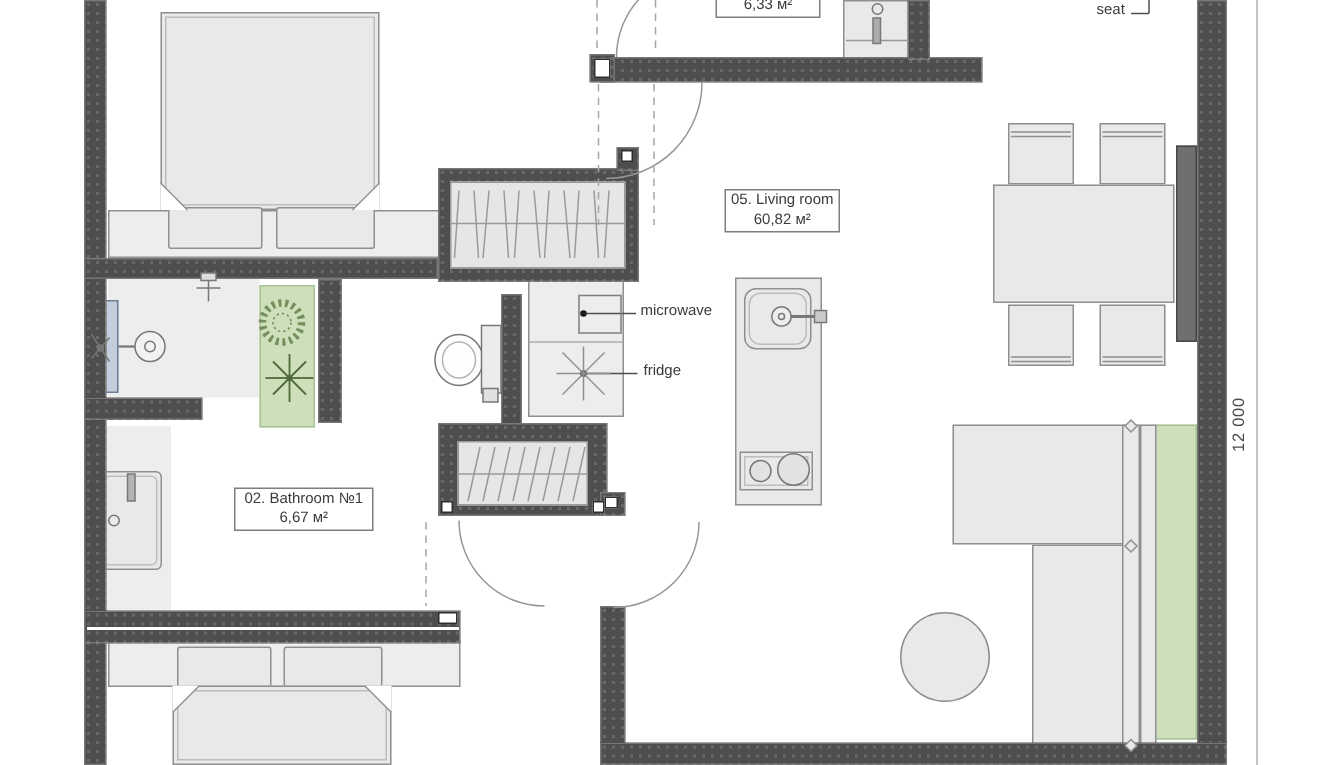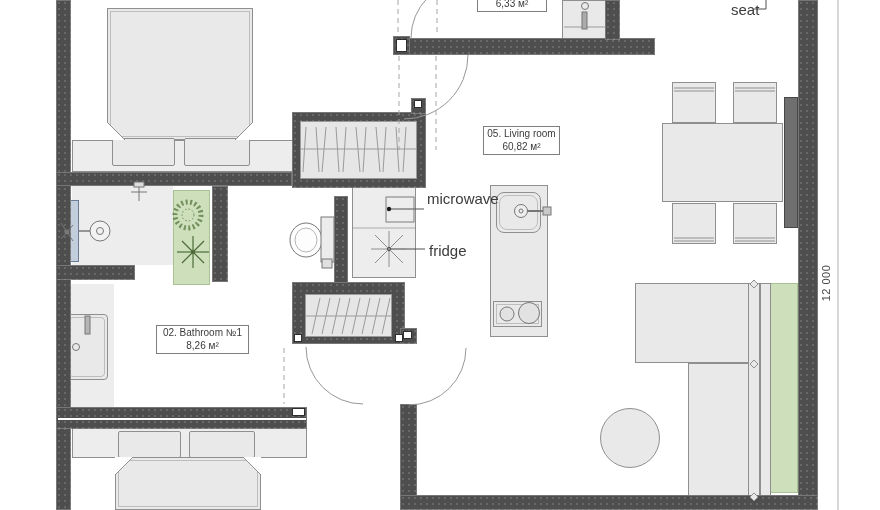--- a/index.html
+++ b/index.html
@@ -19,21 +19,21 @@
   .notch{position:absolute;z-index:14;background:#fff;border:1px solid #2e2e2e;box-sizing:border-box}
   .seam{position:absolute;z-index:14;background:#fff}
   .glass{position:absolute;z-index:6;background:#c3cedd;border:1px solid #6b7c96;box-sizing:border-box}
   .bench{background:#6f6f6f;border:1px solid #474747}
   .round{border-radius:50%}
   .r2{border-radius:2px}.r8{border-radius:8px}.r4{border-radius:4px}
   svg.ov{position:absolute;left:0;top:0;z-index:30}
   .lbl{position:absolute;z-index:40;background:#fff;border:1px solid #7e7e7e;color:#3b3b3b;
        font-size:10px;line-height:1.25;text-align:center;padding:1px 3px;box-sizing:border-box;white-space:nowrap}
   .lbl span{display:block}
-  .co{position:absolute;z-index:40;color:#3b3b3b;font-size:15px;white-space:nowrap}
+  .co{position:absolute;z-index:40;color:#3b3b3b;font-size:10px;white-space:nowrap}
   .dim{position:absolute;z-index:40;color:#4a4a4a;font-size:11px;letter-spacing:.5px;
        width:62px;text-align:center;transform:rotate(-90deg);transform-origin:center}
   .clip-top{display:flex;align-items:flex-end;justify-content:center}
 </style>
 </head>
 <body>
 
 <div id="plan">
 
   <div class="floor" style="left:72px;top:186px;width:101px;height:79px"></div>
@@ -216,25 +216,25 @@
       <line x1="838" y1="0" x2="838" y2="510"></line>
     </g>
   </svg>
 
   <div class="lbl" style="left:483px;top:126px;min-width:77px">
     <span>05. Living room</span>
     <span>60,82 м²</span>
   </div>
   <div class="lbl" style="left:156px;top:325px;min-width:93px">
     <span>02. Bathroom №1</span>
-    <span>8,26 м²</span>
+    <span>6,67 м²</span>
   </div>
   <div class="lbl clip-top" style="left:477px;top:-16px;width:70px;height:28px">
     <span>6,33 м²</span>
   </div>
 
-  <div class="co" style="left:427px;top:190px">microwave</div>
+  <div class="co" style="left:427px;top:202px">microwave</div>
   <div class="co" style="left:429px;top:242px">fridge</div>
   <div class="co" style="left:731px;top:1px">seat</div>
 
   <div class="dim" style="left:795px;top:277px">12 000</div>
 
 </div>
 
 </body></html>

